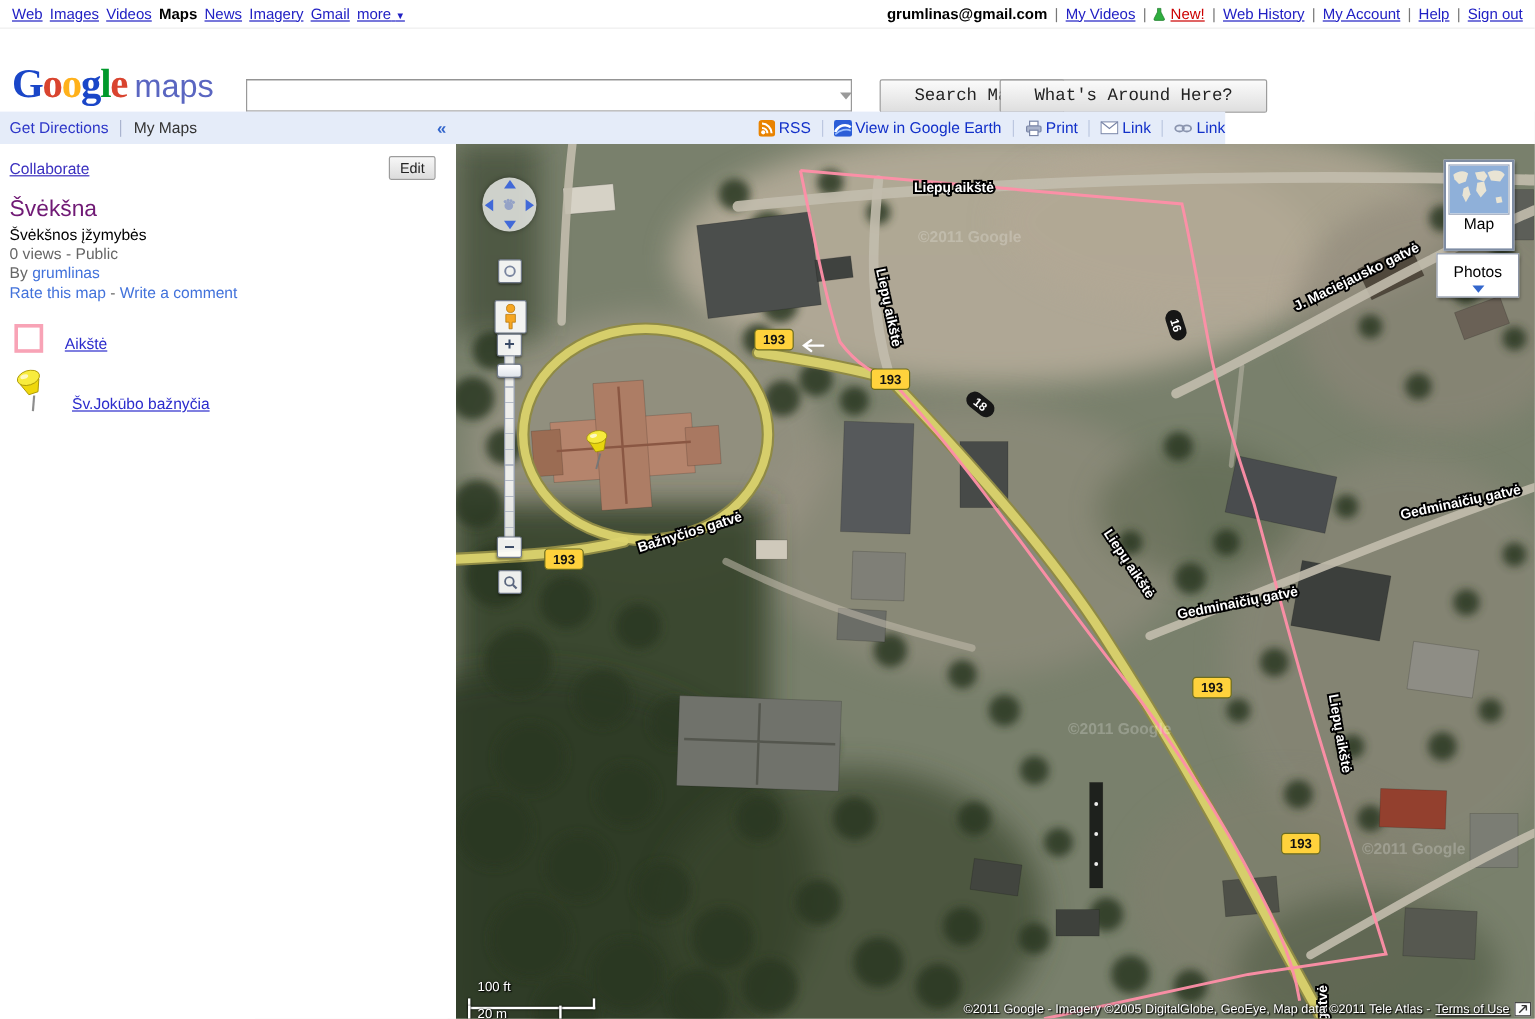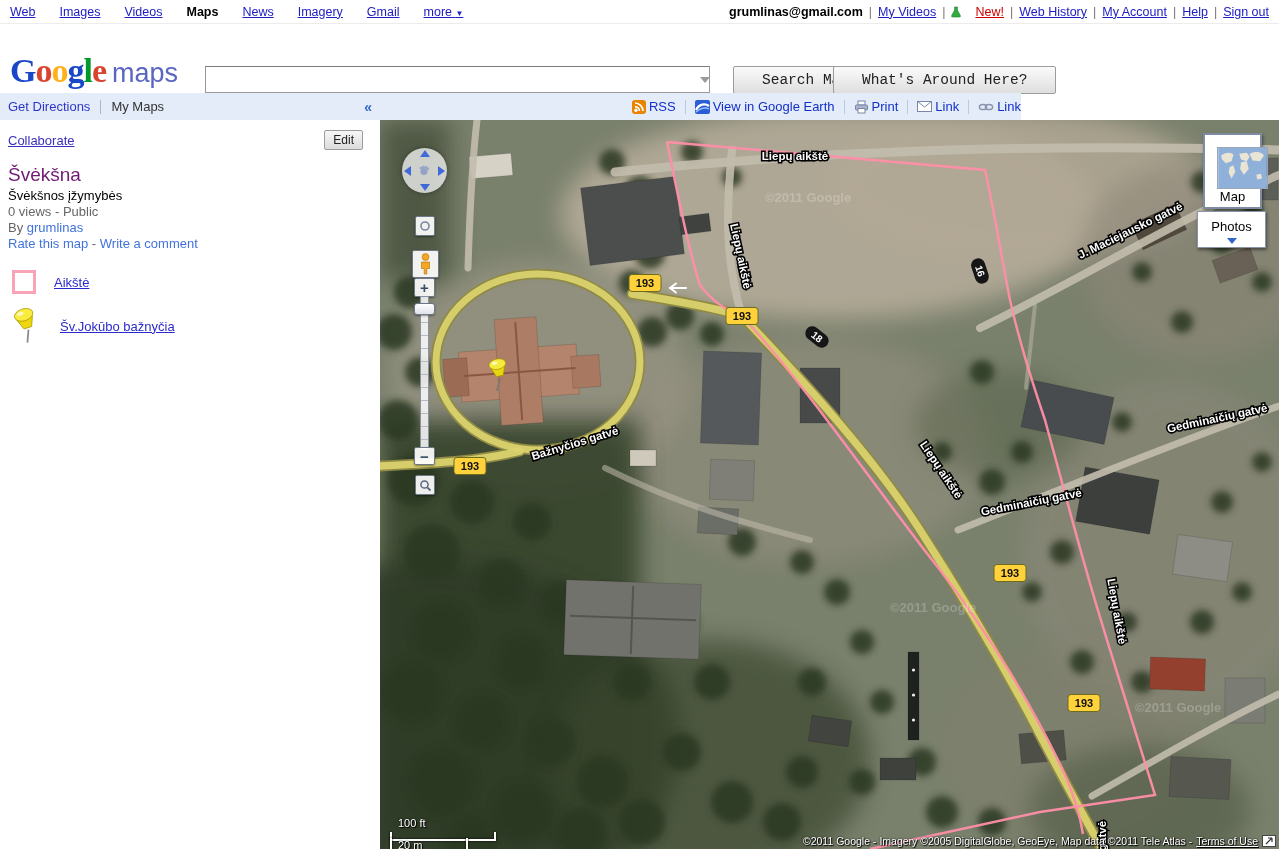--- a/index.html
+++ b/index.html
@@ -1,26 +1,26 @@
 <!DOCTYPE html>
 <html><head>
 <meta charset="utf-8">
 <style>
 *{margin:0;padding:0;box-sizing:border-box}
 html,body{width:1279px;height:849px;overflow:hidden;background:#fff;font-family:"Liberation Sans",sans-serif}
 #app{position:relative;width:1279px;height:849px}
 .lnk{color:#2120c4;text-decoration:underline;cursor:pointer}
 
 .topbar{position:absolute;left:0;top:0;width:1279px;height:24px;display:flex;align-items:center;justify-content:space-between;padding:0 10px;font-size:12.5px;border-bottom:1px solid #ececec;background:#fff}
-.tleft{display:flex;align-items:center;gap:24px}
+.tleft{display:flex;align-items:center;gap:6px}
 .tleft .cur{font-weight:bold;color:#000;text-decoration:none}
 .tright{display:flex;align-items:center;gap:6px}
 .tright .email{font-weight:bold;color:#000}
 .tright .pipe{color:#777}
-.newlnk{color:#c00;text-decoration:underline;display:inline-flex;align-items:center;gap:14px;cursor:pointer}
+.newlnk{color:#c00;text-decoration:underline;display:inline-flex;align-items:center;gap:4px;cursor:pointer}
 
 .header{position:absolute;left:0;top:24px;width:1279px;height:69px;background:#fff}
 .logo{position:absolute;left:10px;top:28px;font-family:"Liberation Serif",serif;font-weight:bold;font-size:34px;letter-spacing:-1px;cursor:pointer}
 .logo .maps{font-family:"Liberation Sans",sans-serif;font-weight:normal;font-size:27px;color:#5a66c1;letter-spacing:0;margin-left:6px}
 .l0,.l3{color:#1a46c8}.l1,.l5{color:#d9442f}.l2{color:#ffb11b}.l4{color:#00992b}
 .sinput{position:absolute;left:205px;top:42px;width:505px;height:27px;border:1px solid #999;border-top-color:#7a7a7a;font-size:15px;padding:3px 20px 3px 6px;outline:none}
 .sdrop{position:absolute;left:700px;top:53px;width:0;height:0;border:5px solid transparent;border-top:6px solid #9a9a9a;cursor:pointer}
 .gbtn{position:absolute;top:42px;height:28px;border:1px solid #9c9c9c;border-radius:2px;background:linear-gradient(#fbfbfb,#dedede);font-family:Liberation Mono, monospace;font-size:14.5px;color:#222;padding:0 28px;cursor:pointer}
 
 .bluebar{position:absolute;left:0;top:93px;width:1021px;height:27px;background:#e5ecf9;display:flex}
@@ -37,38 +37,38 @@
 .srow1{display:flex;justify-content:space-between;align-items:center;padding:10px 10px 0 8px}
 .collab{color:#3a2fbf;text-decoration:underline;cursor:pointer}
 .editbtn{border:1px solid #9c9c9c;border-radius:2px;background:linear-gradient(#f7f7f7,#dcdcdc);font-size:12px;color:#222;padding:2px 8px;cursor:pointer}
 .mtitle{font-size:19px;font-weight:normal;color:#701a75;margin:14px 0 2px 8px}
 .msub{color:#000;margin-left:8px;line-height:16px}
 .gray{color:#666;margin-left:8px;line-height:16px}
 .byrow{margin-left:8px;line-height:16px;color:#666}
 .blu{color:#4272db;cursor:pointer;text-decoration:none}
 .raterow{margin-left:8px;line-height:16px;color:#666}
 .legend{margin-top:18px}
-.litem{display:flex;align-items:center;gap:18px;margin:0 0 14px 12px}
+.litem{display:flex;align-items:flex-end;gap:18px;margin:0 0 14px 12px}
 .sqico{width:24px;height:24px;background:#fff;border:3px solid #f8a3b6}
 .llab{color:#2b2bcc;text-decoration:underline;font-size:13px;cursor:pointer}
 
 .map{position:absolute;left:380px;top:120px;width:899px;height:729px;overflow:hidden;background:#7b816d;cursor:grab}
 .map svg.base{position:absolute;left:0;top:0}
 
 .pan{position:absolute;left:22px;top:28px;width:45px;height:45px;border-radius:50%;background:rgba(255,255,255,.72);box-shadow:0 0 4px rgba(0,0,0,.35)}
 .pa{position:absolute;width:0;height:0;border:5px solid transparent;cursor:pointer}
 .pan .n{left:50%;top:2px;transform:translateX(-50%);border-bottom:7px solid #4169d8;border-top:none}
 .pan .s{left:50%;bottom:2px;transform:translateX(-50%);border-top:7px solid #4169d8;border-bottom:none}
 .pan .w{top:50%;left:2px;transform:translateY(-50%);border-right:7px solid #4169d8;border-left:none}
 .pan .e{top:50%;right:2px;transform:translateY(-50%);border-left:7px solid #4169d8;border-right:none}
 .mbtn{position:absolute;background:rgba(255,255,255,.92);border:1px solid #6f7887;border-radius:2px;box-shadow:0 1px 2px rgba(0,0,0,.4);display:flex;align-items:center;justify-content:center;cursor:pointer;color:#3a4a66;font-weight:bold}
 .track{position:absolute;left:40px;top:176px;width:9px;height:154px;background:rgba(255,255,255,.85);border:1px solid #8a93a3;background-image:repeating-linear-gradient(to bottom,transparent 0 12px,#b4bac6 12px 13px)}
 .handle{position:absolute;left:34px;top:183px;width:21px;height:12px;background:linear-gradient(#fff,#dfe3ea);border:1px solid #6f7887;border-radius:3px;box-shadow:0 1px 2px rgba(0,0,0,.4);cursor:pointer}
 .viewbtn{position:absolute;background:#fff;border:1px solid #8b94a5;box-shadow:1px 2px 3px rgba(0,0,0,.45);text-align:center;font-size:13px;color:#000;cursor:pointer}
-.mapthumb{left:823px;top:13px;width:59px;height:76px;padding:12px;border:2px solid #7e8ca3}
+.mapthumb{left:823px;top:13px;width:59px;height:76px;padding:2px;border:2px solid #7e8ca3}
 .photosbtn{left:817px;top:91px;width:69px;height:37px;padding-top:7px}
 .ptri{position:absolute;left:50%;bottom:3px;transform:translateX(-50%);width:0;height:0;border:5px solid transparent;border-top:6px solid #36c;border-bottom:none}
 
 .sftbar{position:absolute;left:10px;top:712px;width:106px;height:9px;border-left:2px solid #fff;border-right:2px solid #fff;border-bottom:2px solid #fff;filter:drop-shadow(0 0 1px #000)}
 .sfttxt{position:absolute;left:18px;top:697px;color:#fff;font-size:11px;text-shadow:0 0 2px #000,1px 1px 1px #000}
 .smbar{position:absolute;left:10px;top:718px;width:78px;height:16px;border-left:2px solid #fff;border-right:2px solid #fff;filter:drop-shadow(0 0 1px #000)}
 .smtxt{position:absolute;left:18px;top:719px;color:#fff;font-size:11px;text-shadow:0 0 2px #000,1px 1px 1px #000}
 .copy{position:absolute;right:3px;bottom:2px;display:flex;align-items:center;gap:4px;color:#fff;font-size:10.5px;text-shadow:0 0 2px #000,1px 1px 1px #000}
 .copybox{width:14px;height:12px;border:1px solid #444;background:#fdfdfd;display:flex;align-items:center;justify-content:center;cursor:pointer;text-shadow:none}
 </style>

